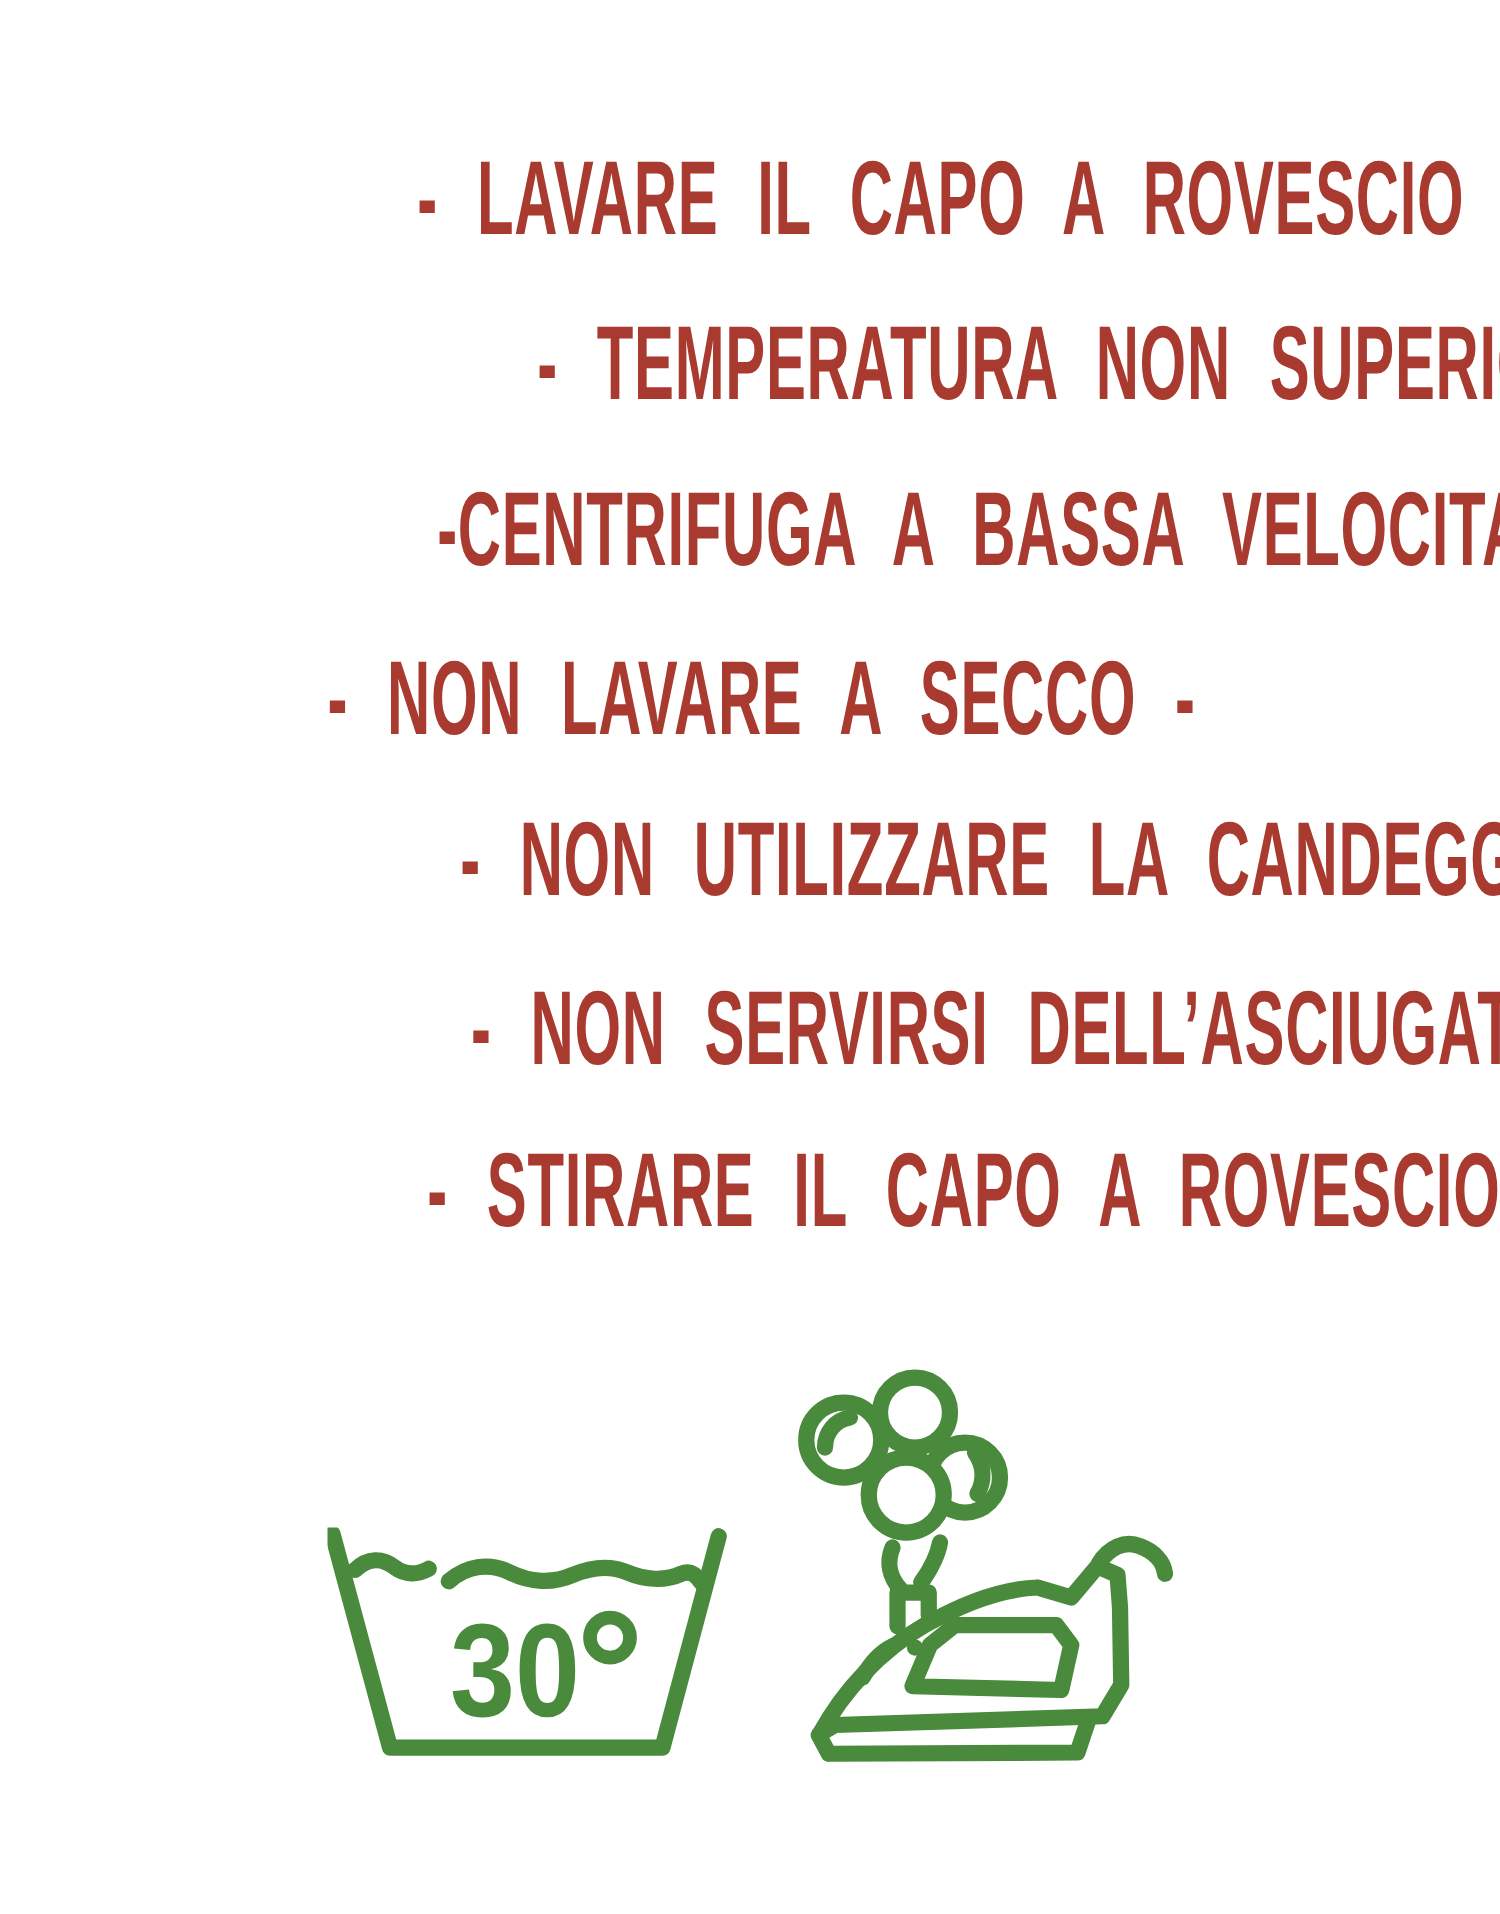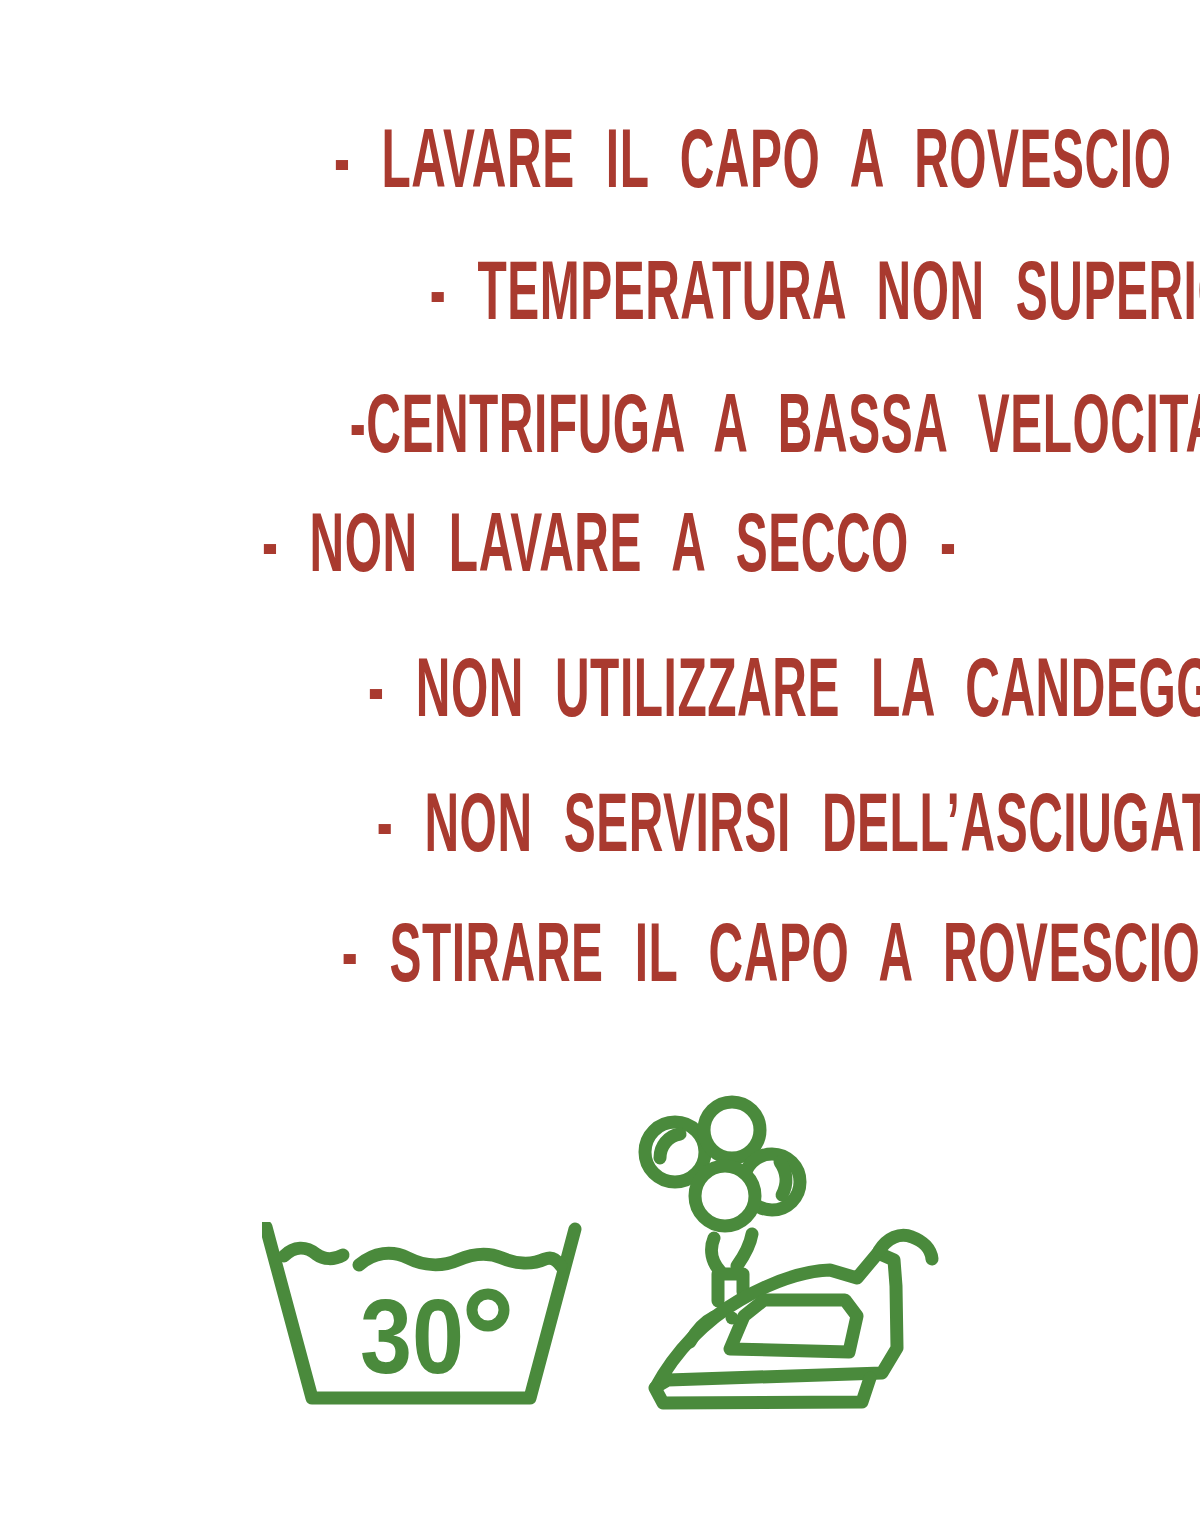--- a/index.html
+++ b/index.html
@@ -23,21 +23,21 @@
   .care-line > span {
     display: inline-block;
     transform: scaleX(0.57);
     transform-origin: 50% 50%;
     letter-spacing: 1px;
     word-spacing: 0.36em;
   }
   .line-1 { top: 116px; }
   .line-2 { top: 248px; }
   .line-3 { top: 381px; }
-  .line-4 { top: 500px; }
+  .line-4 { top: 516px; }
   .line-5 { top: 645px; }
   .line-6 { top: 780px; }
   .line-7 { top: 910px; }
 
   .icon-basin {
     position: absolute;
     left: 262px; top: 1222px;
     width: 320px; height: 190px;
   }
   .icon-iron {

